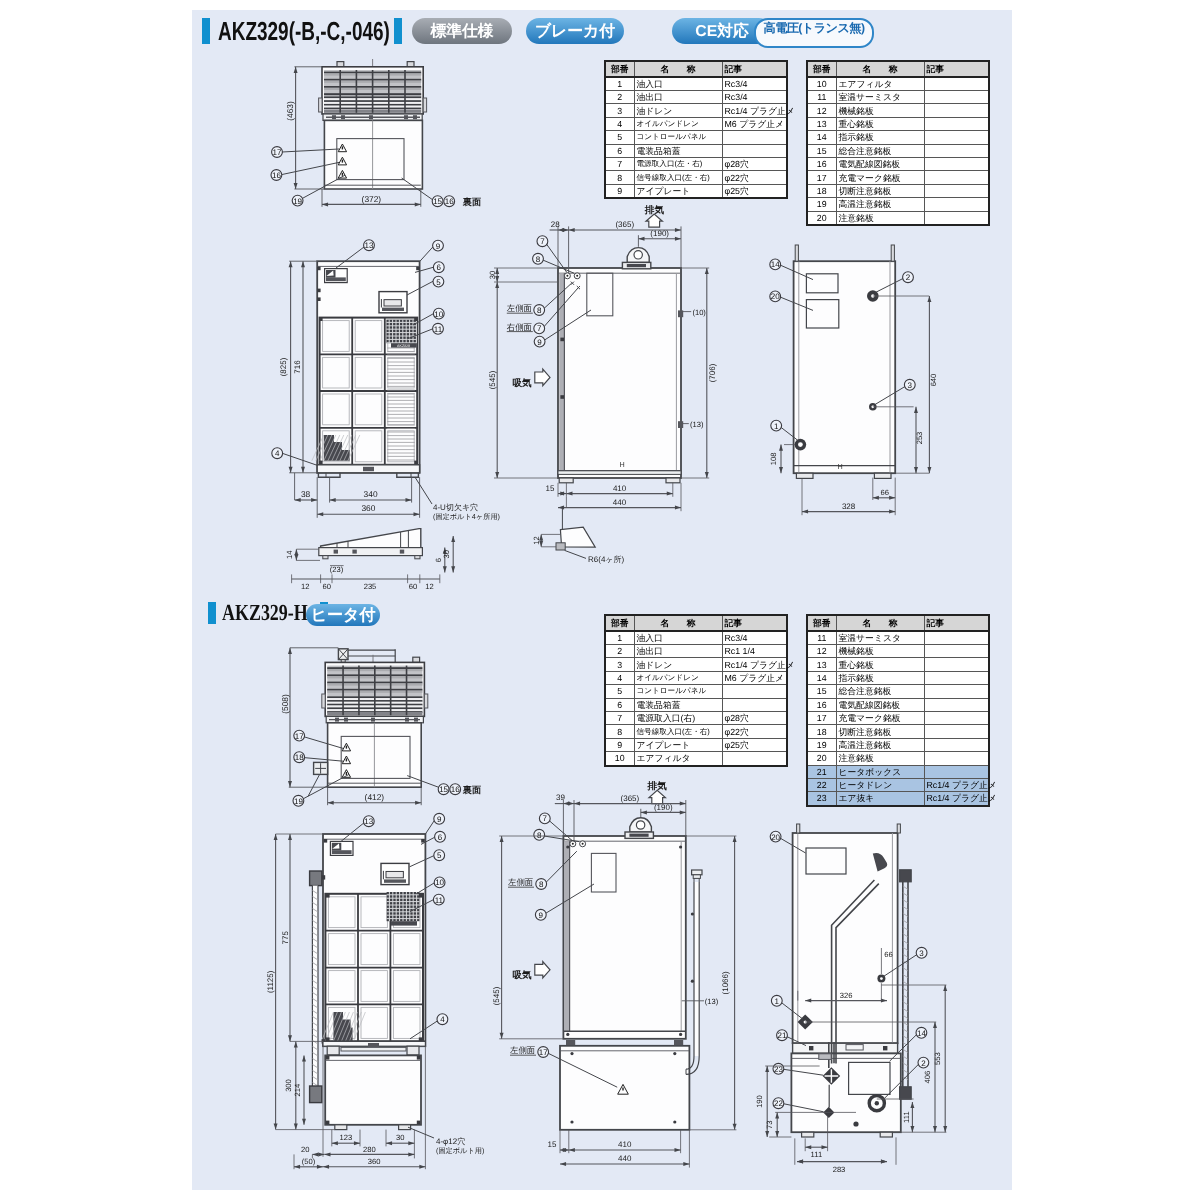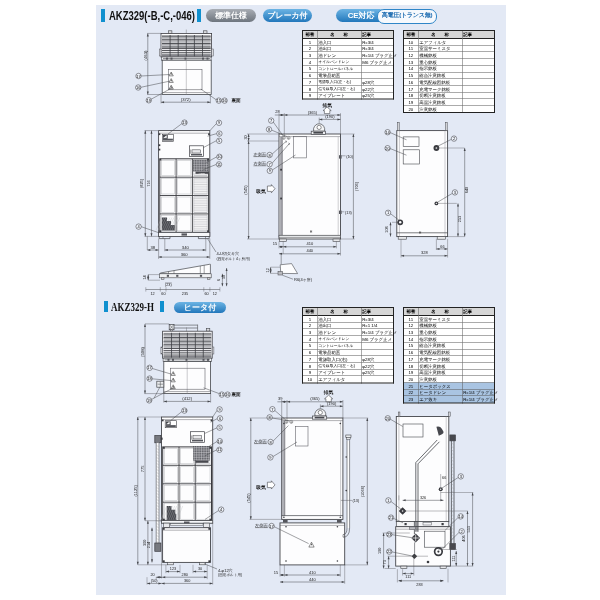--- a/index.html
+++ b/index.html
@@ -173,21 +173,21 @@
   </table>
 
 <div class="hdr" style="left:0;top:300px;width:600px;font-family:Liberation Serif, serif;">
 
   <div class="bar" style="left:104px;height:11.5px;top:0.5px;"></div>
 
   <div class="title" style="left:111px;top:1px;font-size:11.5px;transform:scaleX(0.78);transform-origin:0 50%;">AKZ329-H</div>
 
   <div class="bar" style="left:160px;height:11.5px;top:0.5px;"></div>
 
-  <div class="pill pblue" style="left:174px;top:1.5px;width:52px;height:11px;line-height:11px;font-size:8px;">ヒータ付</div>
+  <div class="pill pblue" style="left:153px;top:1.5px;width:37px;height:11px;line-height:11px;font-size:8px;">ヒータ付</div>
 </div>
 
 <table class="pt" style="left:302px;top:307px;width:182px;">
 <colgroup>
       <col style="width:29px">
       <col style="width:88px">
       <col style="width:65px">
     </colgroup>
 <tbody>
       <tr class="h">

